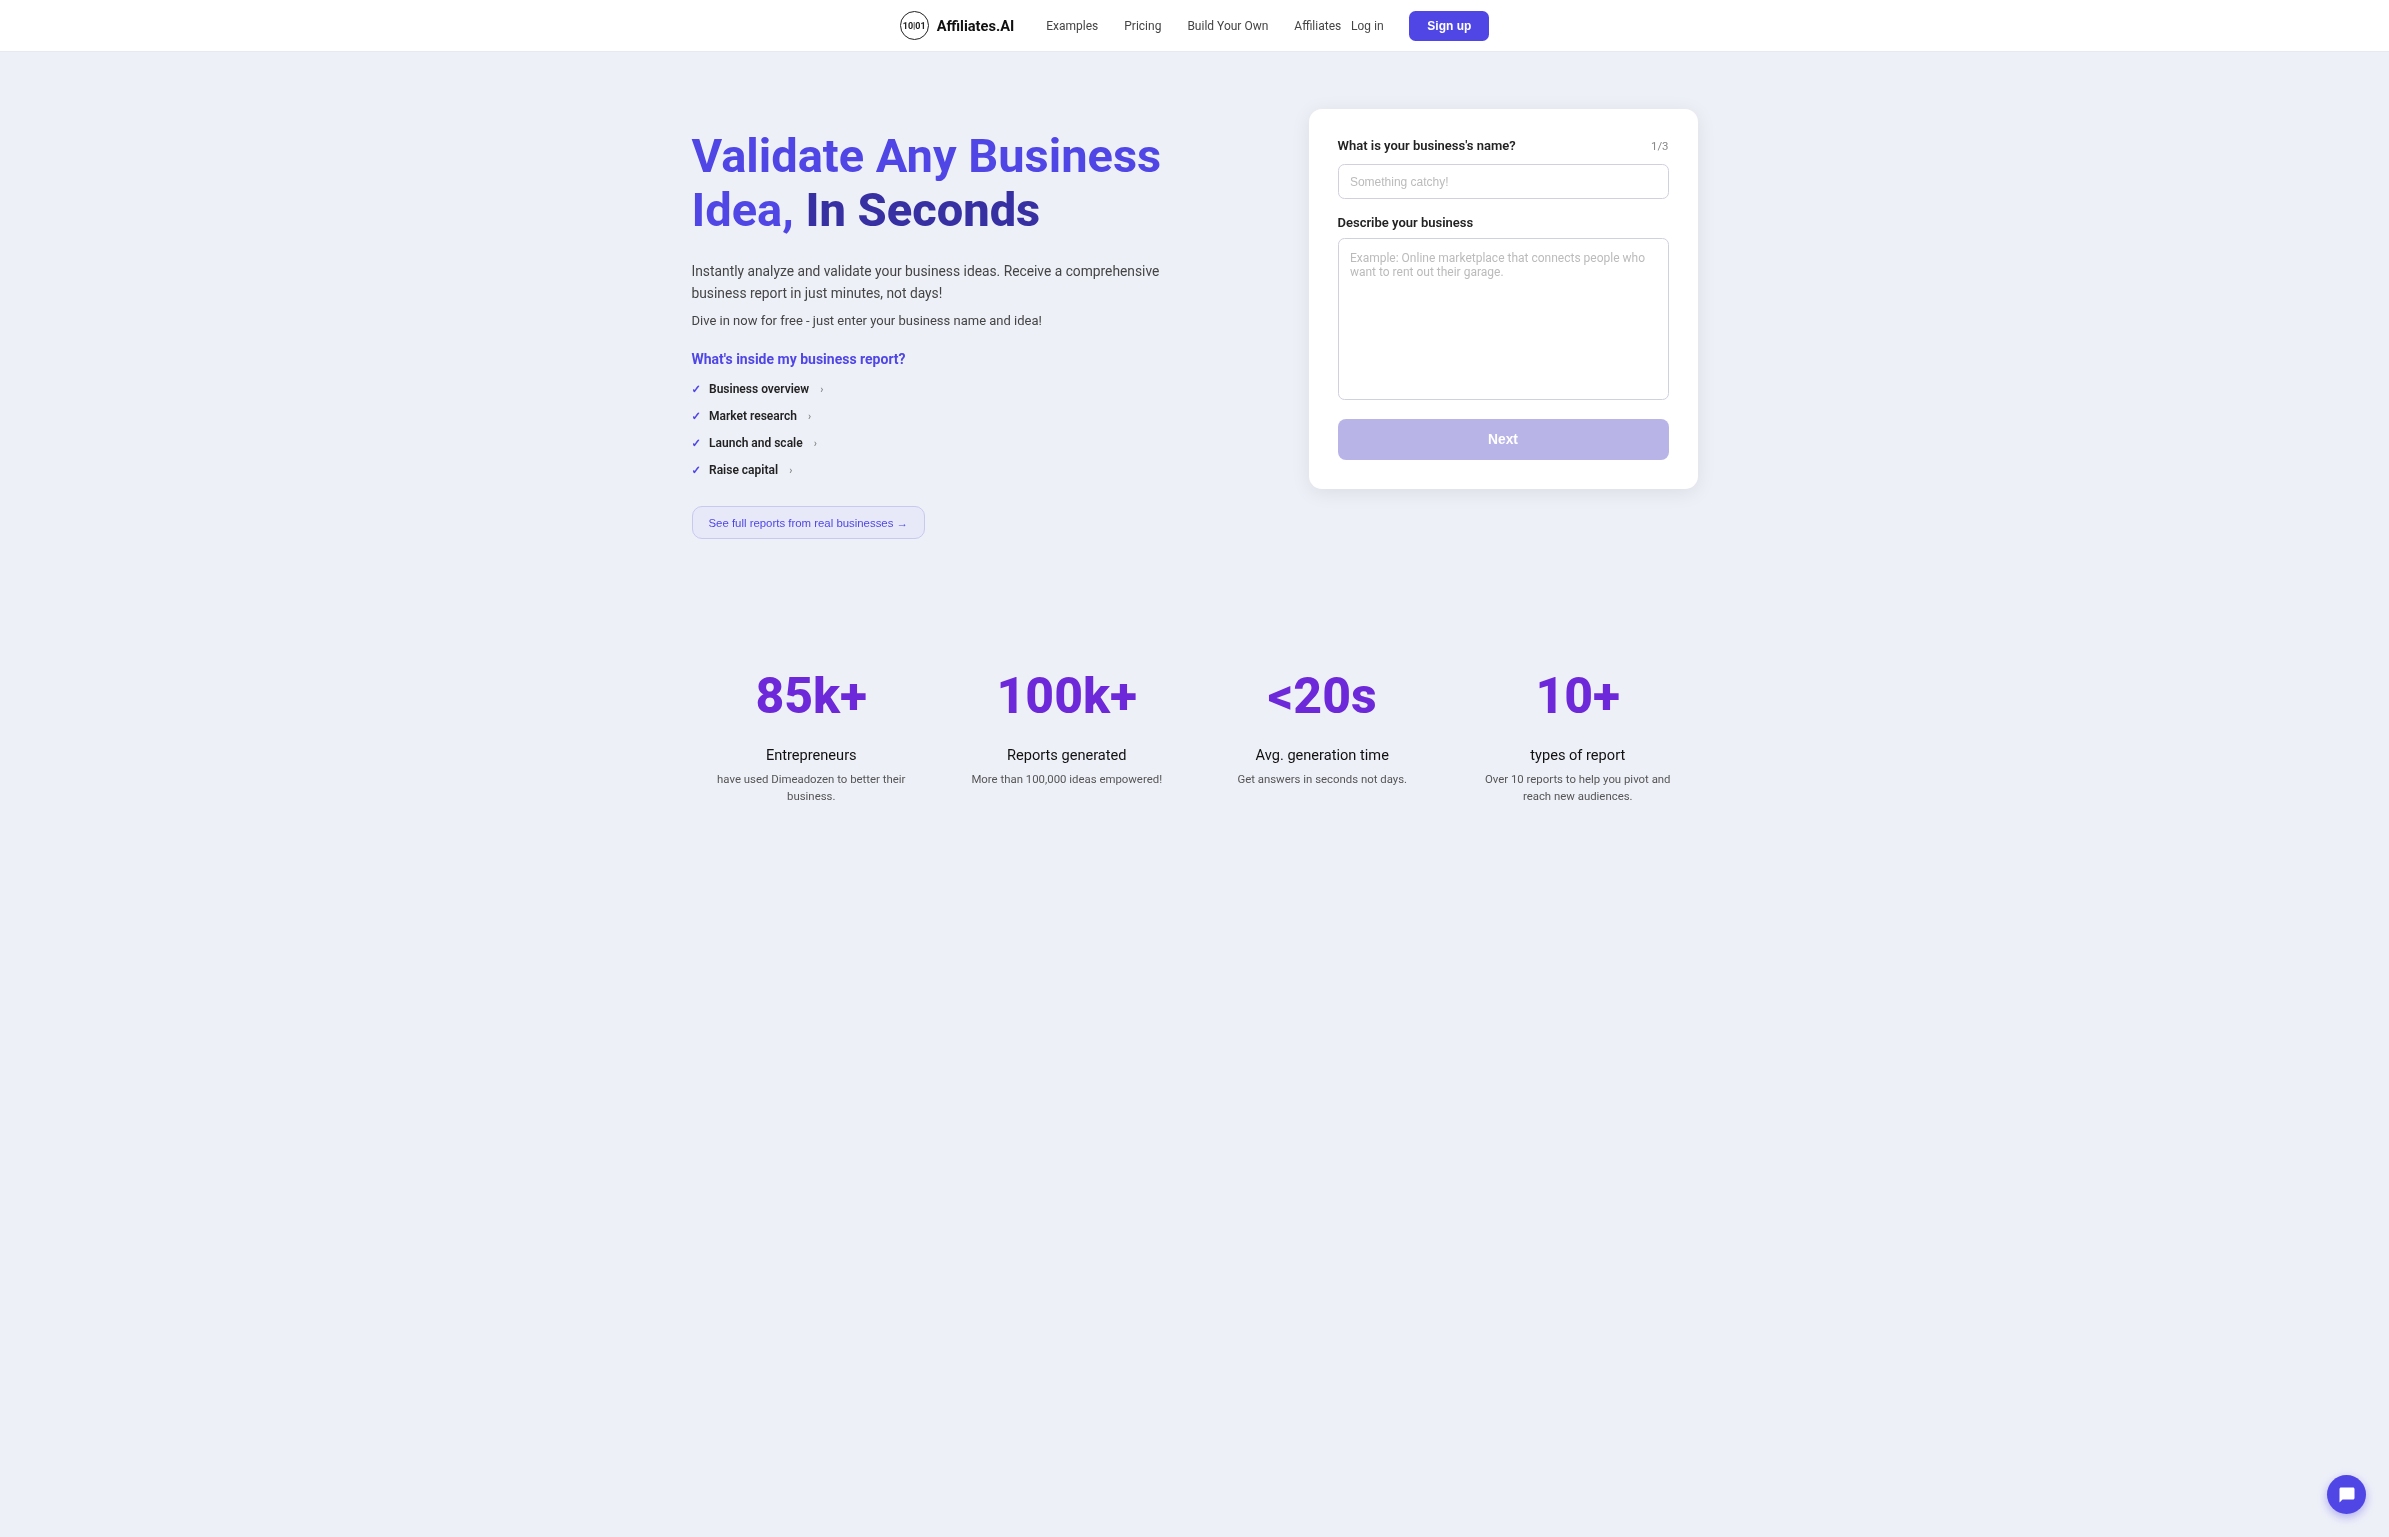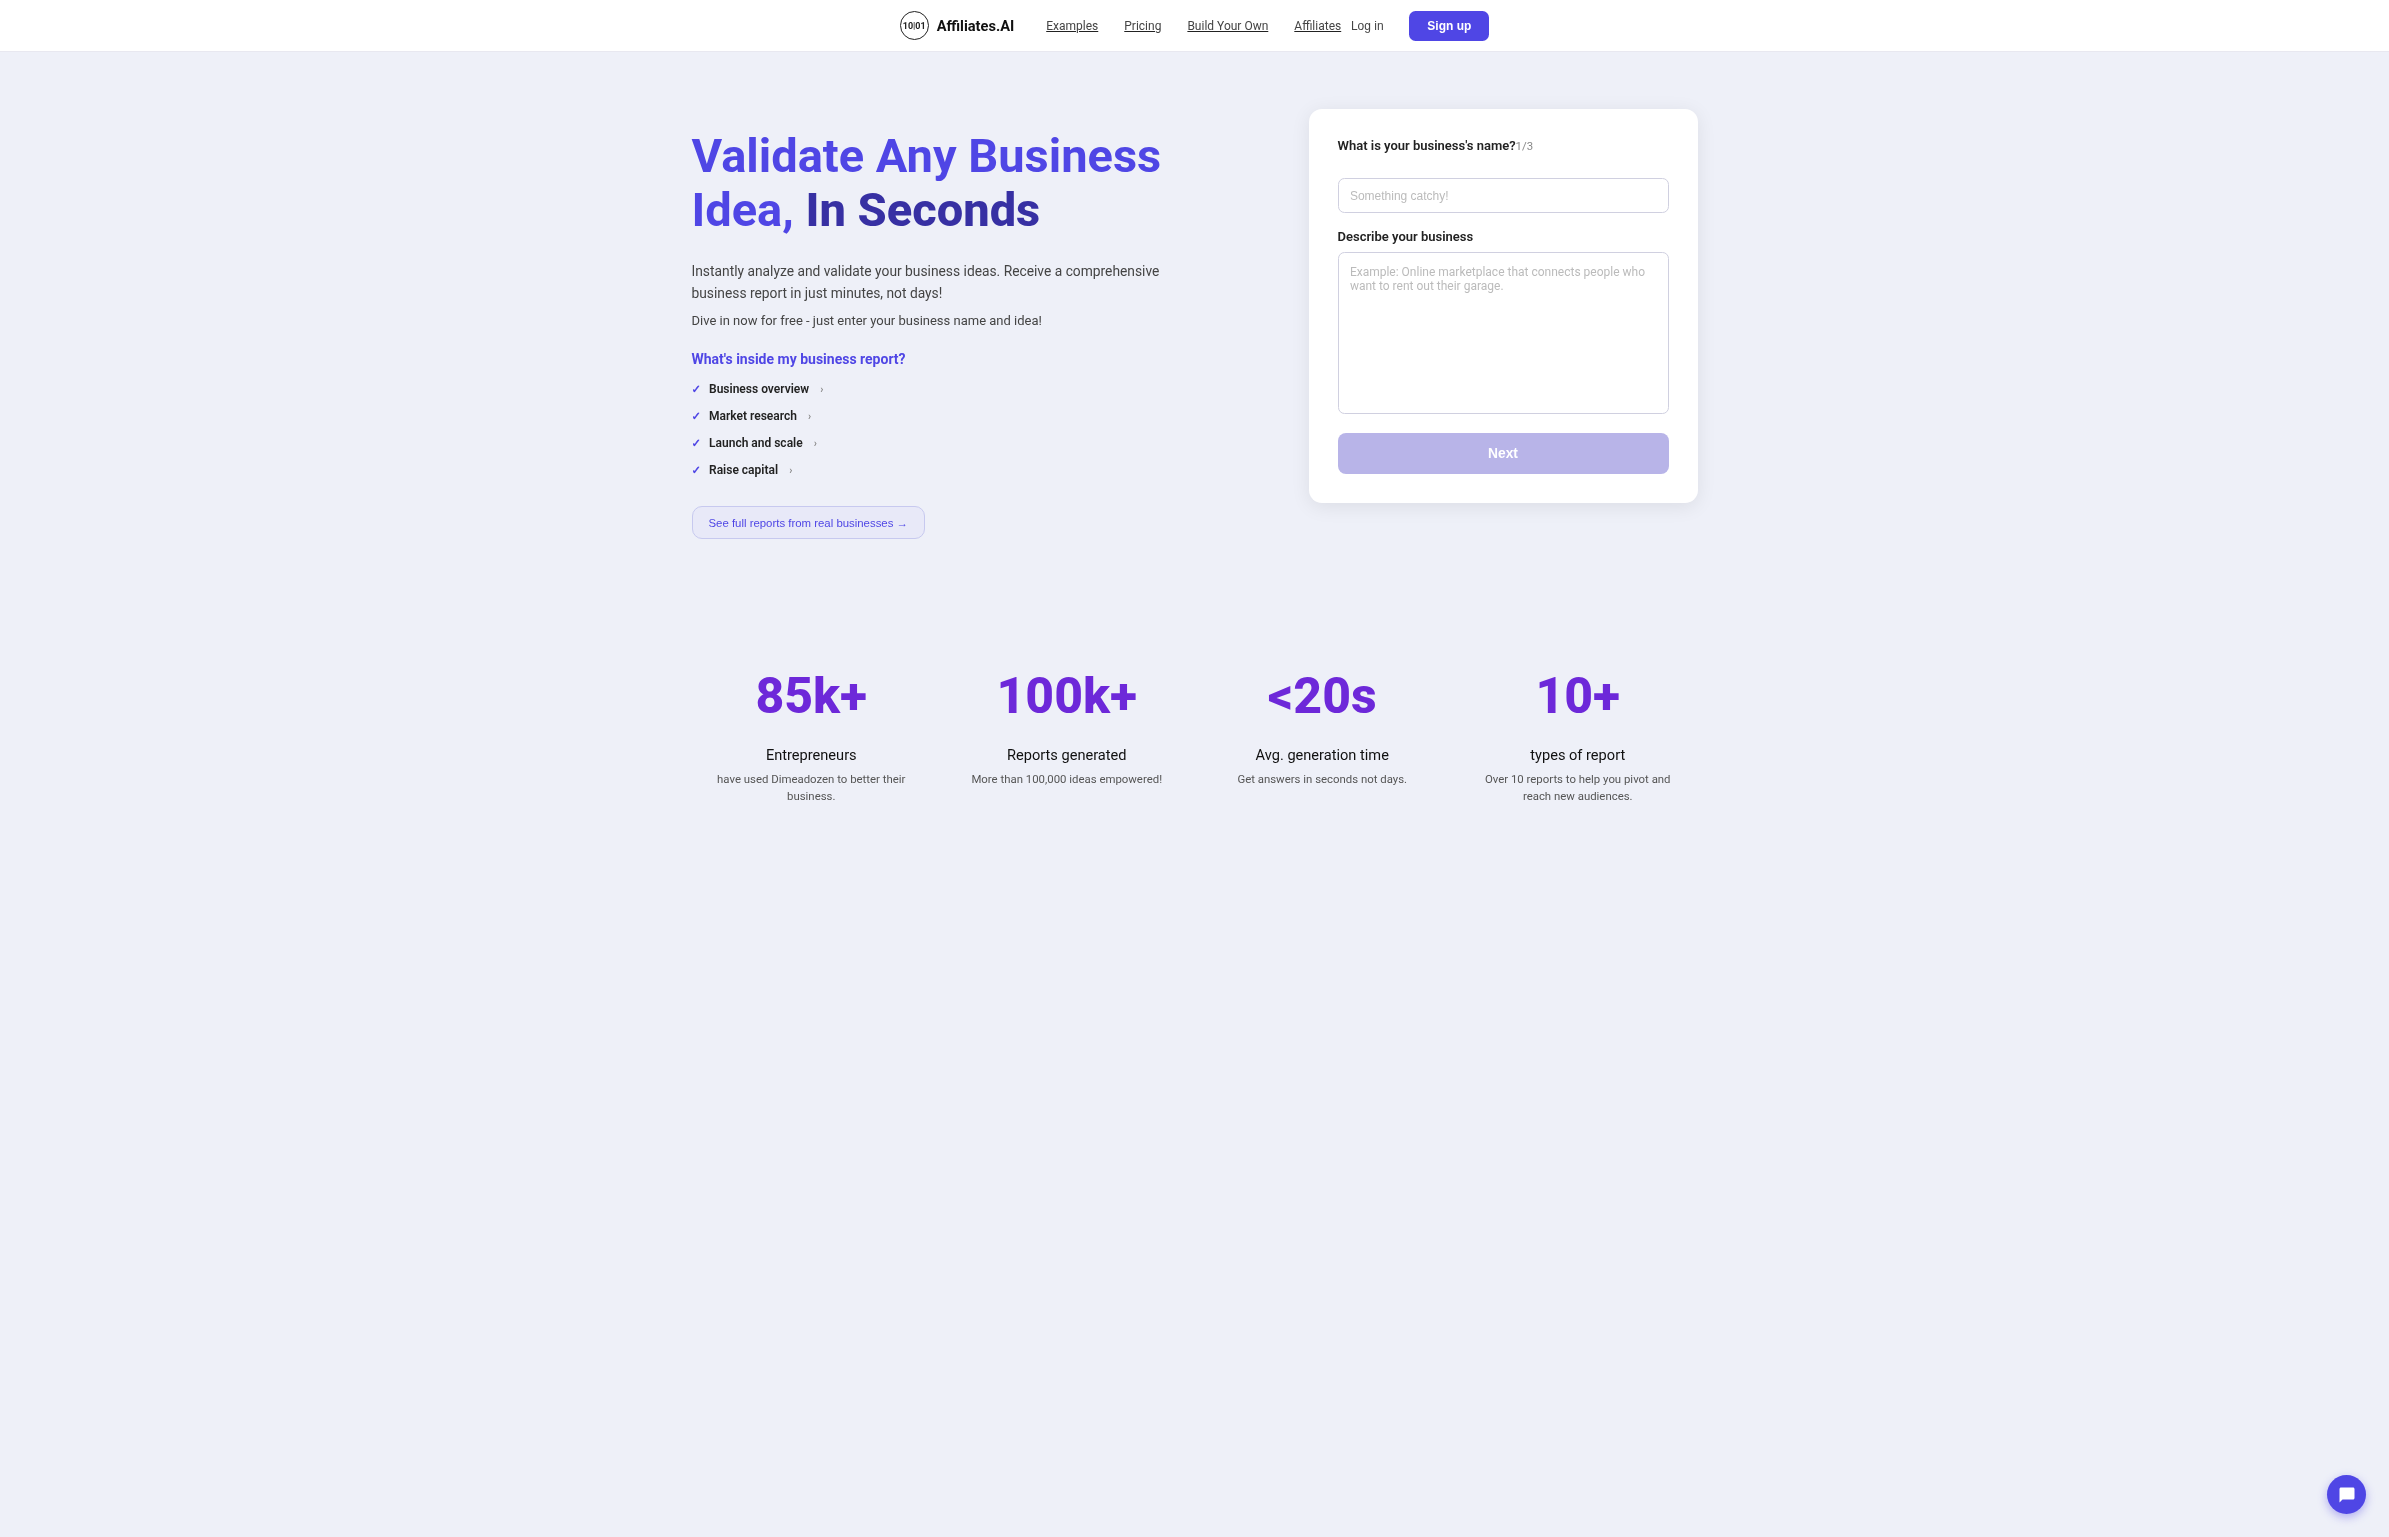--- a/index.html
+++ b/index.html
@@ -50,21 +50,20 @@
     }
     .logo-text {
       font-size: 14.6px;
       font-weight: 700;
       color: #111;
     }
     .nav-links {
       display: flex;
       align-items: center;
       gap: 26px;
-      text-decoration: underline;
     }
     .nav-link {
       font-size: 12px;
       color: #444;
       text-decoration: none;
       cursor: pointer;
     }
     .navbar-right {
       display: flex;
       align-items: center;
@@ -175,22 +174,23 @@
       width: 389px;
     }
     .form-card {
       background: #fff;
       border-radius: 13px;
       padding: 29px 29px 29px 29px;
       box-shadow: 0 3.2px 19.5px rgba(0,0,0,0.08);
     }
     .form-header {
       display: flex;
-      align-items: center;
-      margin-bottom: 25px;
+      justify-content: space-between;
+      align-items: center;
+      margin-bottom: 11px;
     }
     .form-label {
       font-size: 13px;
       font-weight: 600;
       color: #222;
     }
     .form-step {
       font-size: 11.4px;
       color: #888;
     }

